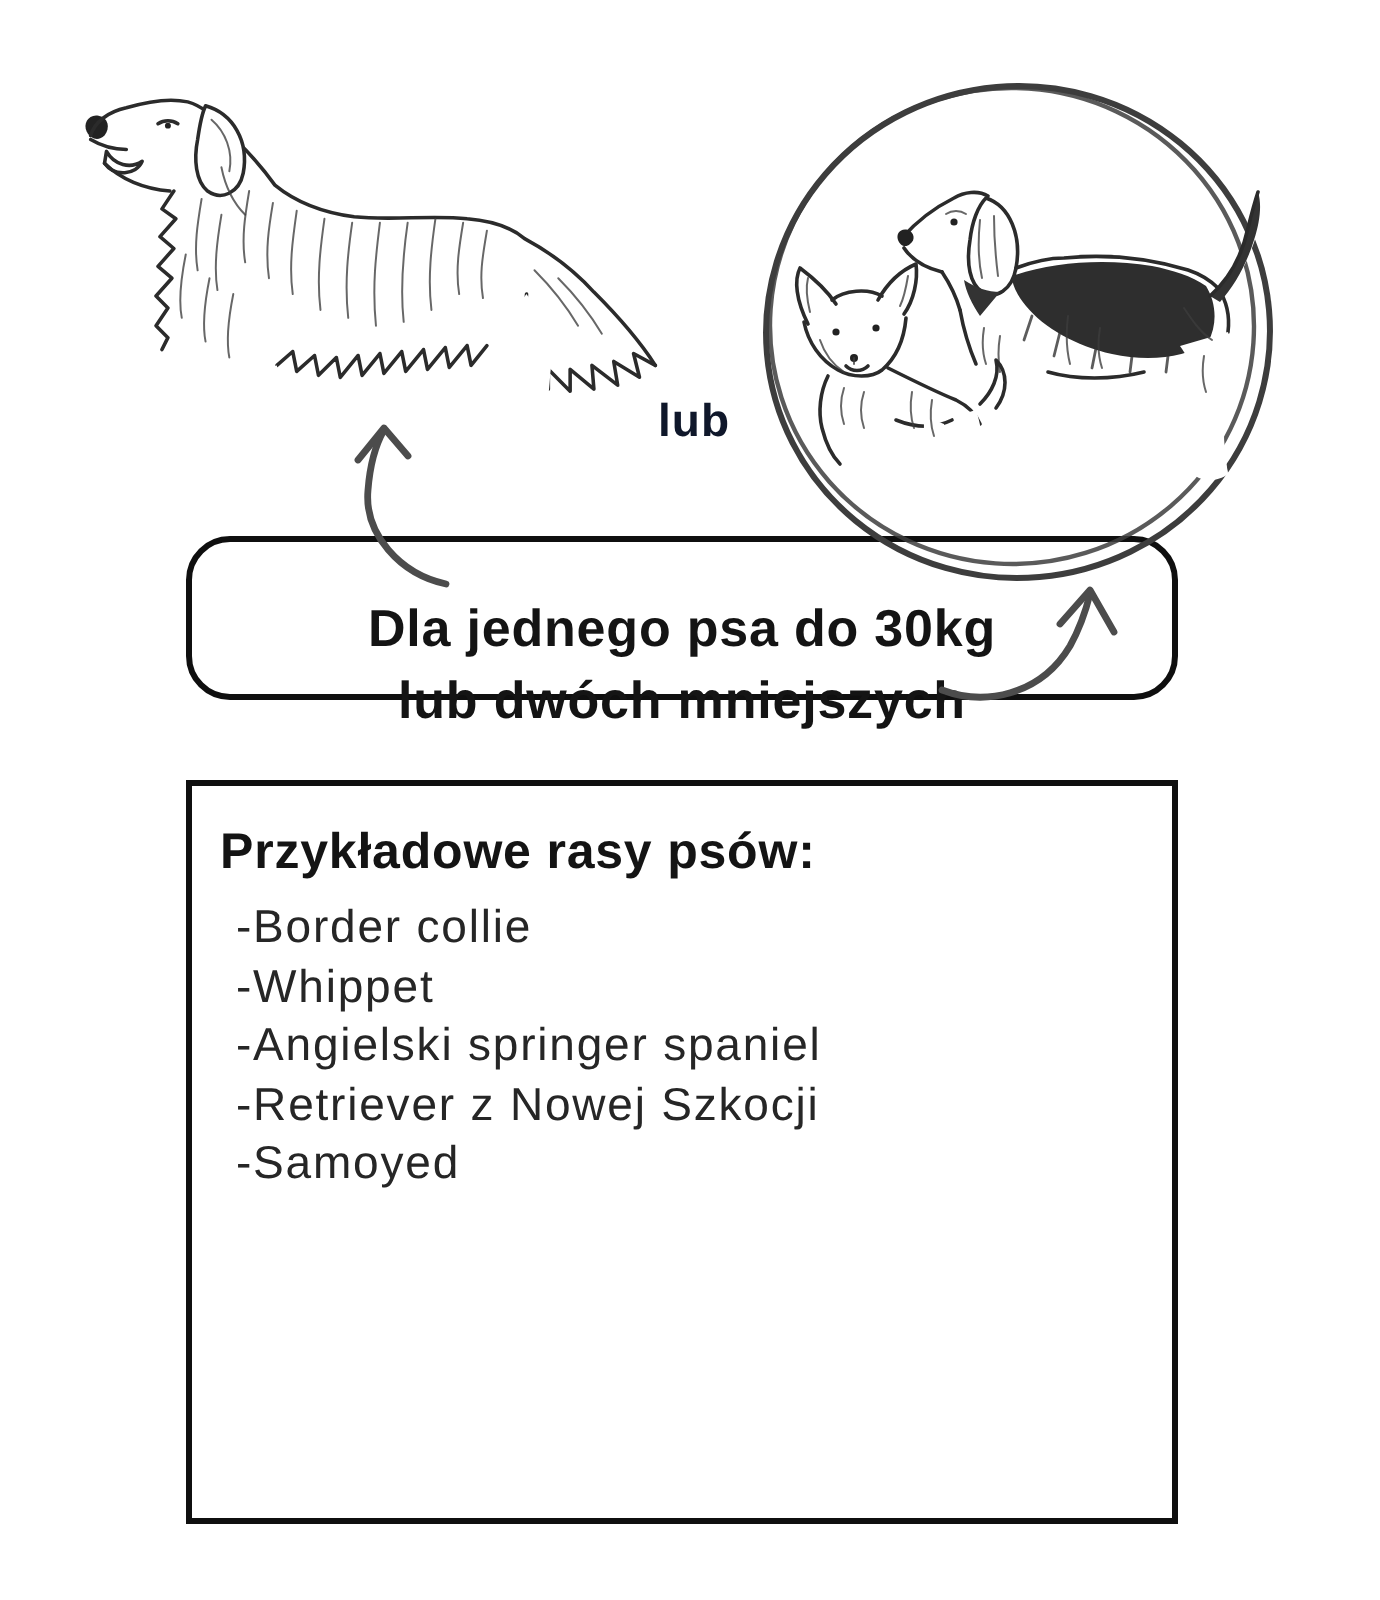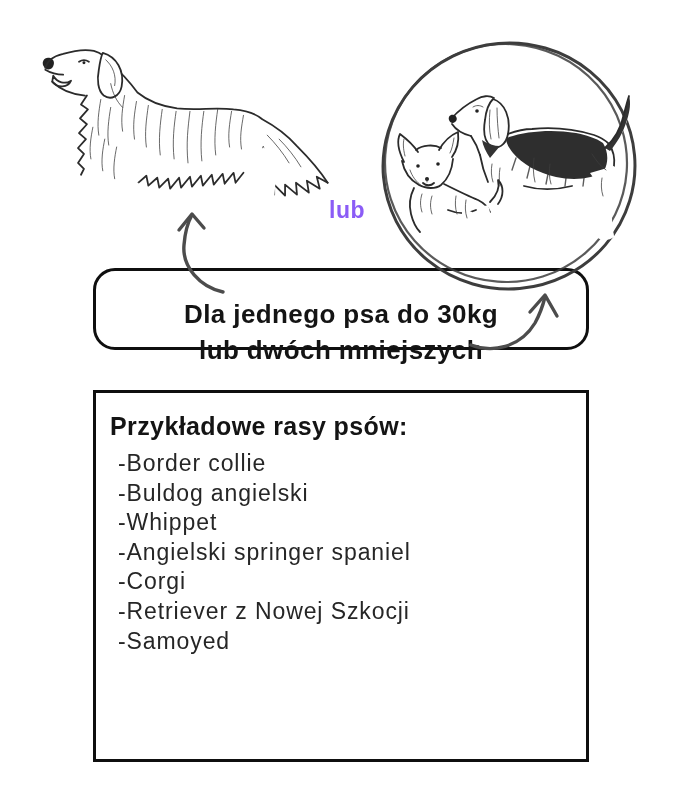--- a/index.html
+++ b/index.html
@@ -8,21 +8,21 @@
     font-family:"Liberation Sans","DejaVu Sans",sans-serif;color:#161616;
   }
   .poster svg{position:absolute;display:block;}
   .box{position:absolute;border:3px solid #0f0f0f;box-sizing:border-box;background:transparent;z-index:1;}
   .weight-box{left:93px;top:268px;width:496px;height:82px;padding-top:25px;text-align:center;border-radius:22px;}
   .weight-box p{margin:0;font-size:26px;font-weight:700;line-height:36px;letter-spacing:.4px;color:#141414;}
   .breeds-box{left:93px;top:390px;width:496px;height:372px;padding:19px 32px 0 14px;}
   .breeds-title{margin:0 0 7px 0;font-size:25px;font-weight:700;letter-spacing:.4px;color:#141414;}
   .breeds-list{margin:8px;padding:0;list-style:none;font-size:23px;line-height:29.6px;letter-spacing:.9px;color:#262626;font-weight:400;}
   .or-label{position:absolute;left:322px;top:197px;width:50px;text-align:center;
-    font-size:23px;font-weight:600;letter-spacing:.5px;color:#8b5cf6;z-index:2;}
+    font-size:23px;font-weight:600;letter-spacing:.5px;color:#0f172a;z-index:2;}
   .illus{z-index:2;}
   .arrow{z-index:3;}
   .sk{fill:none;stroke:#2b2b2b;stroke-width:1.8;stroke-linecap:round;stroke-linejoin:round;}
   .sk-thin{fill:none;stroke:#3c3c3c;stroke-width:1;stroke-linecap:round;opacity:.78;}
   .sk-fill{fill:#222;stroke:none;}
   .sil{fill:#ffffff;stroke:none;}
   .dark{fill:#2e2e2e;stroke:none;}
   .circle-line{fill:none;stroke:#3d3d3d;stroke-linecap:round;}
   .arr{fill:none;stroke:#4c4c4c;stroke-width:3.4;stroke-linecap:round;stroke-linejoin:round;}
 </style>
@@ -138,22 +138,20 @@
 
   <div class="box weight-box">
     <p>Dla jednego psa do 30kg</p>
     <p>lub dwóch mniejszych</p>
   </div>
 
   <div class="box breeds-box">
     <h2 class="breeds-title">Przykładowe rasy psów:</h2>
     <ul class="breeds-list">
       <li>-Border collie</li>
-      <li>-Buldog angielski</li>
       <li>-Whippet</li>
       <li>-Angielski springer spaniel</li>
-      <li>-Corgi</li>
       <li>-Retriever z Nowej Szkocji</li>
       <li>-Samoyed</li>
     </ul>
   </div>
 
 </div>
 
 </body></html>

